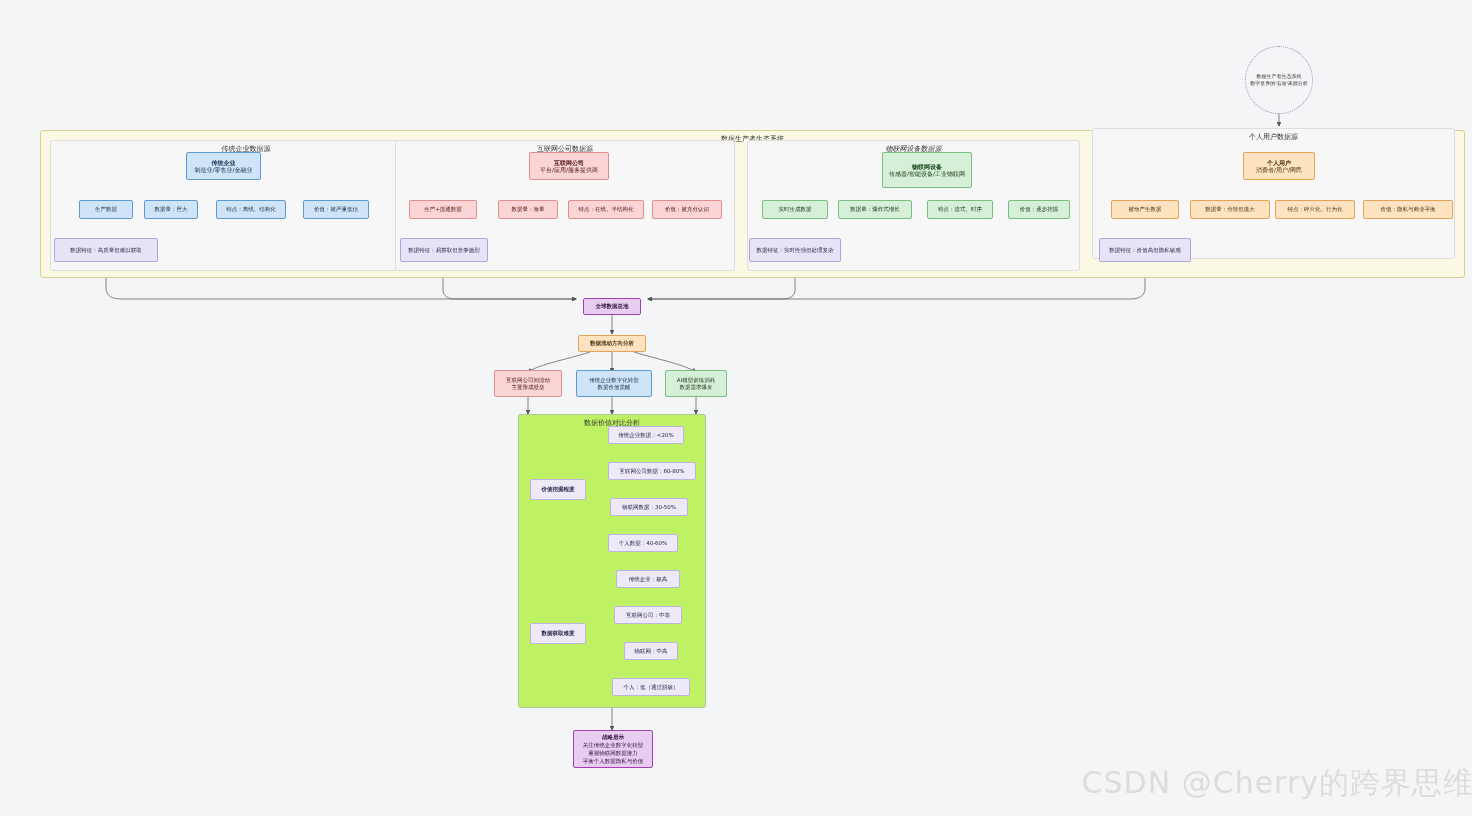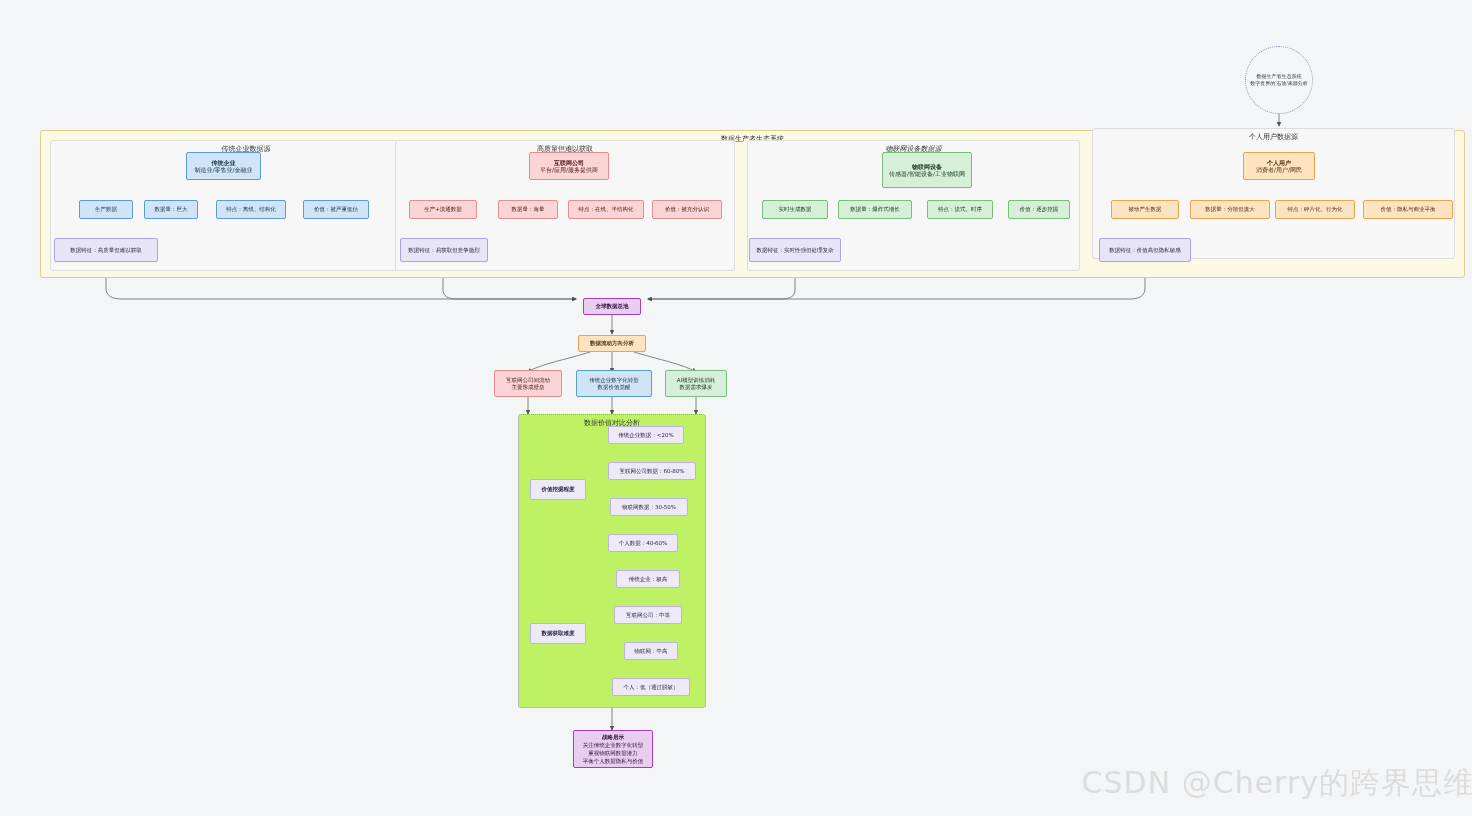--- a/index.html
+++ b/index.html
@@ -125,21 +125,21 @@
   </div>
 
   <div class="group g-outer" style="left:20px; top:130px; width:1425px; height:148px;">
     <div class="glabel">数据生产者生态系统</div>
   </div>
 
   <div class="group g-inner" style="left:30px; top:140px; width:392px; height:131px;">
     <div class="glabel">传统企业数据源</div>
   </div>
   <div class="group g-inner" style="left:375px; top:140px; width:340px; height:131px;">
-    <div class="glabel">高质量但难以获取</div>
+    <div class="glabel">互联网公司数据源</div>
   </div>
   <div class="group g-inner" style="left:727px; top:140px; width:333px; height:131px;font-style:italic;">
     <div class="glabel">物联网设备数据源</div>
   </div>
   <div class="group g-inner" style="left:1072px; top:128px; width:363px; height:131px;padding-left:48px;">
     <div class="glabel">个人用户数据源</div>
   </div>
 
   <div class="node blue" style="left:166px; top:152px; width:75px; height:28px; font-size:6px;">
     <div class="t1">传统企业</div>

